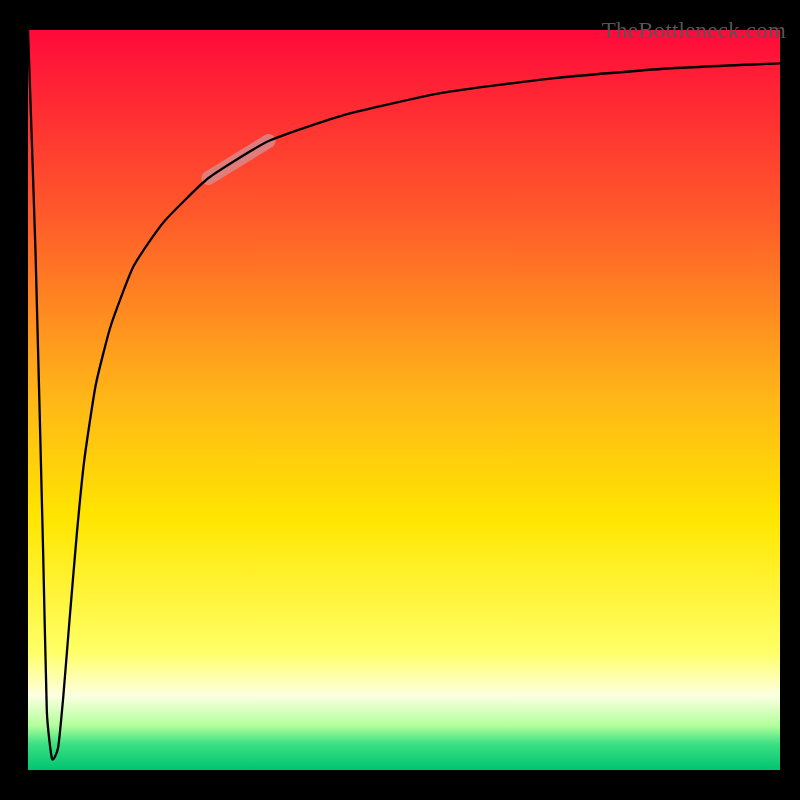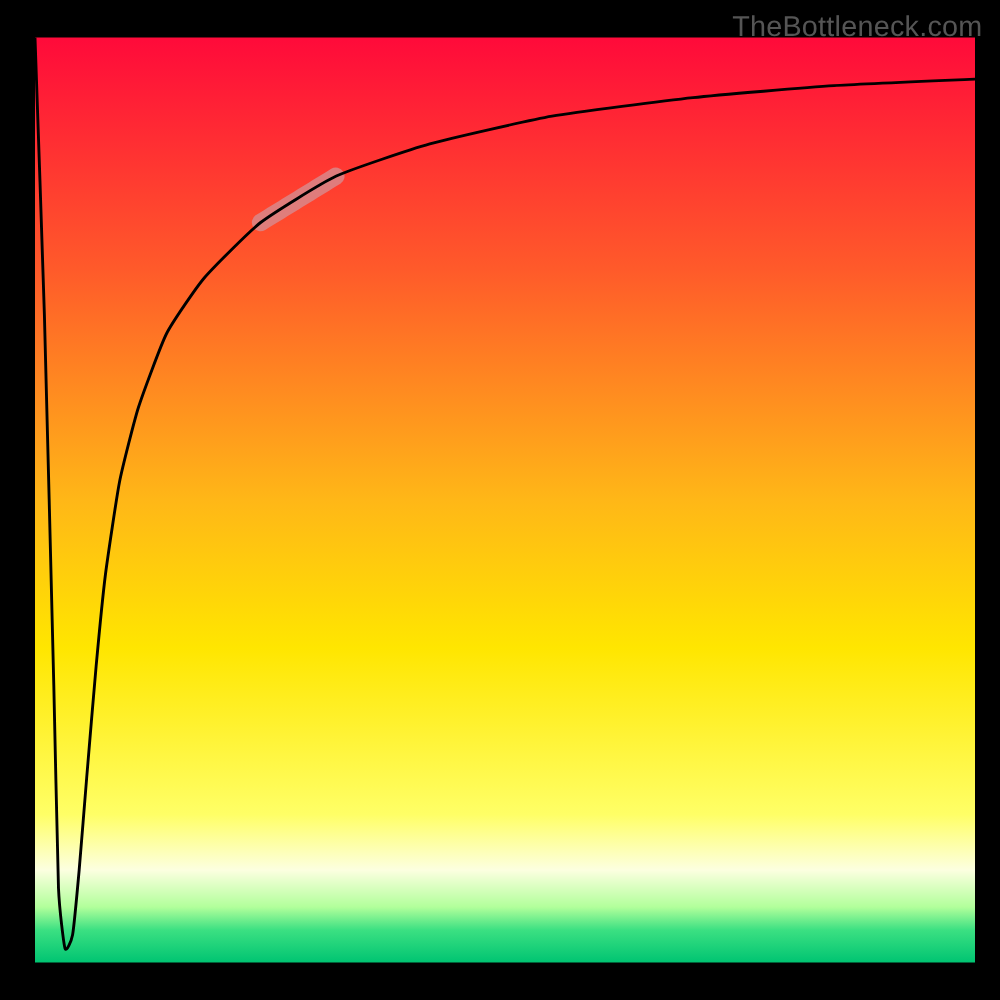--- a/index.html
+++ b/index.html
@@ -10,24 +10,24 @@
     background: #000;
     overflow: hidden;
   }
   .wrap {
     position: relative;
     width: 800px;
     height: 800px;
   }
   .watermark {
     position: absolute;
-    top: 8px;
+    top: 18px;
     right: 14px;
     color: #555;
-    font-family: Liberation Sans, sans-serif;
+    font-family: Liberation Serif, serif;
     font-size: 23px;
     letter-spacing: 0.2px;
     user-select: none;
   }
   svg {
     display: block;
   }
 </style>
 </head>
 <body>

